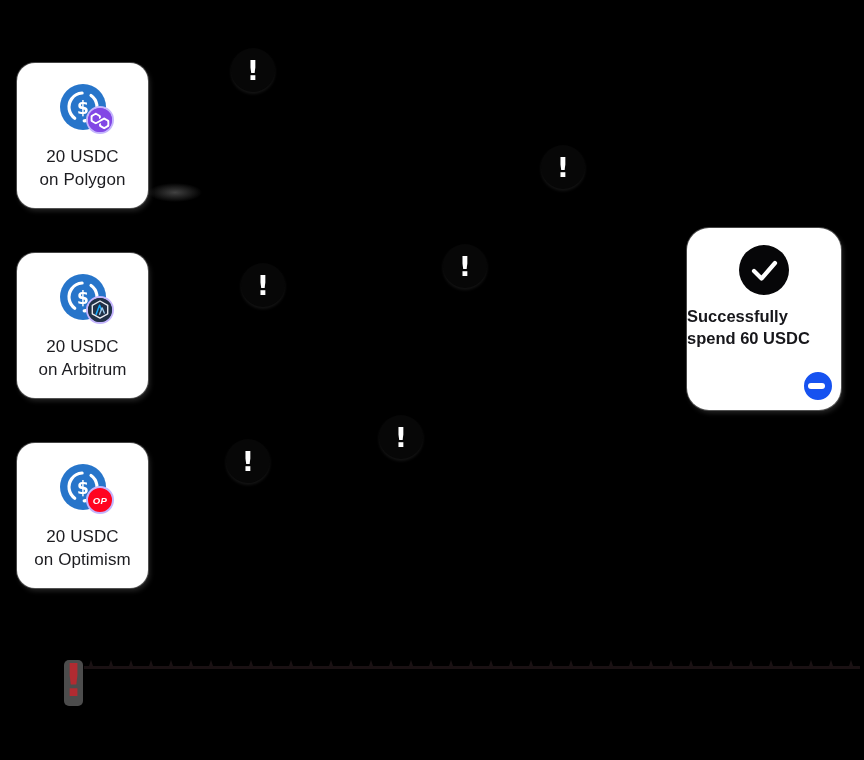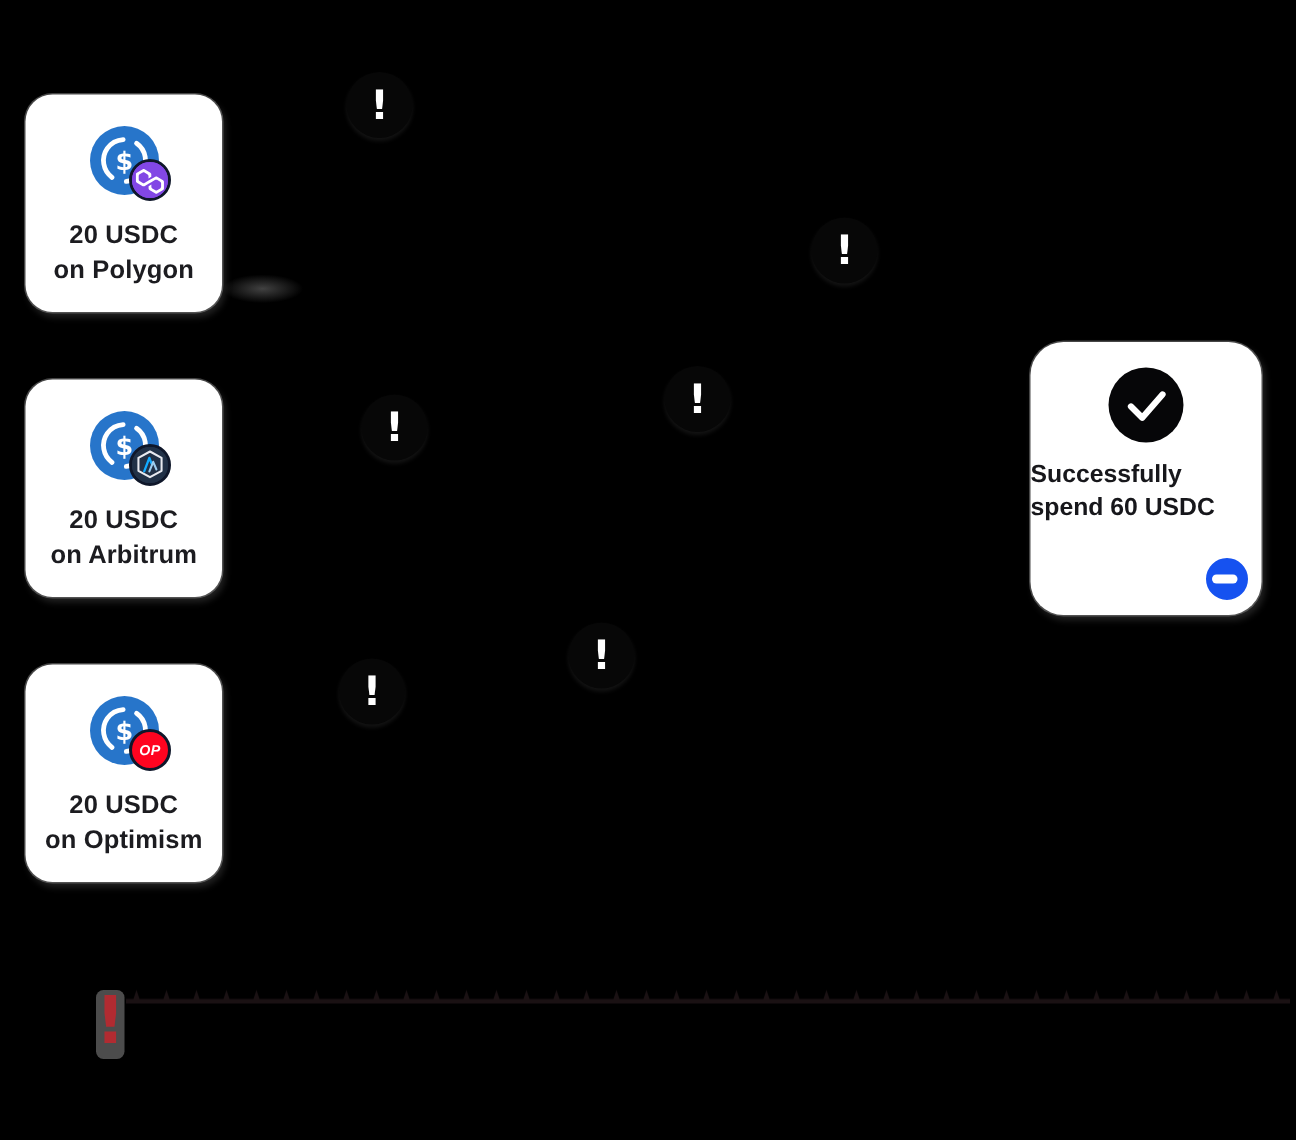--- a/index.html
+++ b/index.html
@@ -12,26 +12,26 @@
     position:absolute;left:17px;width:131px;height:145px;background:#fff;
     border-radius:18px;
     box-shadow:0 0 0 1px rgba(125,125,125,.55), 2px 3px 5px rgba(130,130,130,.28);
     z-index:2;
   }
   .card-1{top:63px}.card-2{top:253px}.card-3{top:443px}
   .icon-cluster{position:absolute;left:43px;top:21px;width:58px;height:56px;}
   .usdc-icon{position:absolute;left:0;top:0;width:46px;height:46px;}
   .badge{
     position:absolute;left:26px;top:22px;width:24px;height:24px;
-    border:2px solid #0f172a;border-radius:50%;overflow:hidden;box-sizing:content-box;
+    border:2px solid #c4b5fd;border-radius:50%;overflow:hidden;box-sizing:content-box;
   }
   .badge svg{display:block}
   .card-text{
     position:absolute;top:82px;left:0;right:0;text-align:center;
-    font-size:17px;line-height:23px;font-weight:bold;color:#1c1c20;letter-spacing:.1px;
+    font-size:17px;line-height:23px;font-weight:normal;color:#1c1c20;letter-spacing:.1px;
   }
   
   .result-card{
     position:absolute;left:687px;top:228px;width:154px;height:182px;background:#fff;
     border-radius:22px;
     box-shadow:0 0 0 1px rgba(125,125,125,.55), 2px 3px 5px rgba(130,130,130,.28);
     z-index:2;
   }
   .check-circle{
     position:absolute;left:52px;top:17px;width:50px;height:50px;border-radius:50%;

